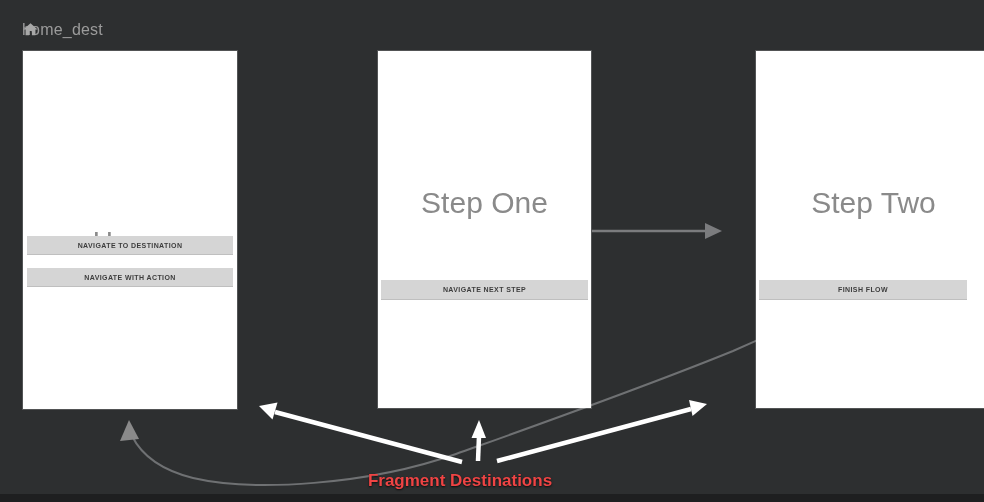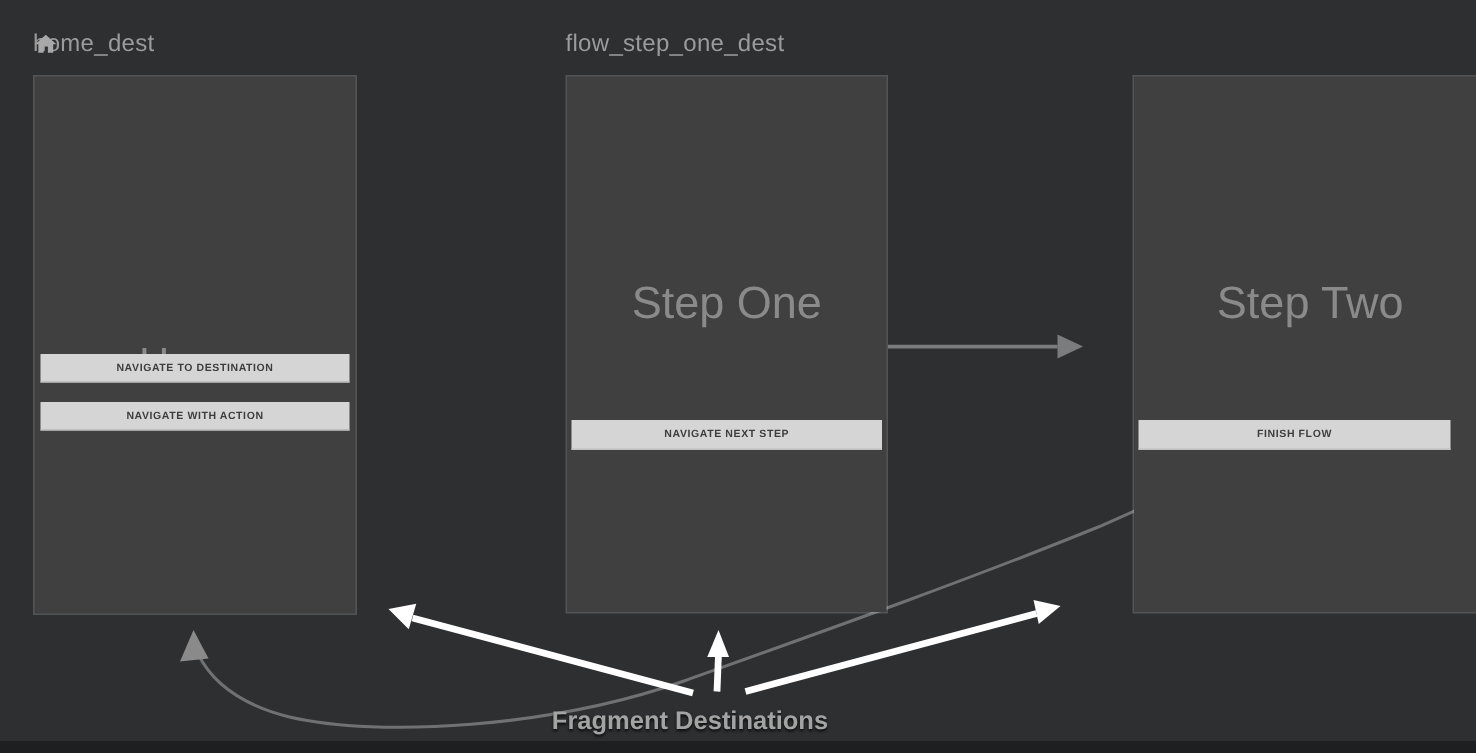--- a/index.html
+++ b/index.html
@@ -8,37 +8,37 @@
     background:#2d2f30;font-family:"Liberation Sans",sans-serif;
   }
   svg{position:absolute;left:0;top:0;}
   #connections{z-index:1;}
   #annotations{z-index:6;}
   .dest-label{
     position:absolute;z-index:3;display:flex;align-items:center;gap:5px;
     color:#9b9b9b;font-size:16px;letter-spacing:.2px;
   }
   .dest-card{
-    position:absolute;z-index:2;background:#404040;
+    position:absolute;z-index:2;background:#ffffff;
     box-shadow:0 0 0 1px rgba(255,255,255,.18);
   }
   .screen-title{
     position:absolute;left:0;width:100%;text-align:center;
     color:#8a8a8a;font-size:28px;line-height:34px;font-weight:400;
   }
   .screen-title.big{font-size:30px;}
   .preview-btn{
     position:absolute;background:#d5d5d5;color:#3d3d3d;
     font-size:7px;font-weight:bold;letter-spacing:.4px;
     display:flex;align-items:center;justify-content:center;
     text-transform:uppercase;border-bottom:1px solid #bfbfbf;
   }
   .annotation-label{
     position:absolute;z-index:7;left:340px;top:471px;width:240px;
-    text-align:center;color:#a3a3a3;font-size:17px;font-weight:bold;
+    text-align:center;color:#ef4444;font-size:17px;font-weight:bold;
     text-shadow:0 1px 2px rgba(0,0,0,.8);
   }
   .bottom-bar{
     position:absolute;z-index:8;left:0;bottom:0;width:100%;height:8px;
     background:#1e1f20;
   }
   .home-ico{width:17px;height:17px;flex:0 0 auto;}
 </style>
 </head>
 <body>
@@ -67,23 +67,20 @@
       <path d="M10 20v-6h4v6h5v-8h3L12 3 2 12h3v8z" fill="#a8a8a8"></path>
     </svg>
     <span>home_dest</span>
   </div>
   <div class="dest-card" style="left:23px;top:51px;width:214px;height:358px;">
     <div class="screen-title" style="top:174px;">Home</div>
     <div class="preview-btn" style="left:4px;top:185px;width:206px;height:18px;">NAVIGATE TO DESTINATION</div>
     <div class="preview-btn" style="left:4px;top:217px;width:206px;height:18px;">NAVIGATE WITH ACTION</div>
   </div>
 
-  <div class="dest-label" style="left:377px;top:21px;">
-    <span>flow_step_one_dest</span>
-  </div>
   <div class="dest-card" style="left:378px;top:51px;width:213px;height:357px;">
     <div class="screen-title big" style="top:135px;">Step One</div>
     <div class="preview-btn" style="left:3px;top:229px;width:207px;height:19px;">NAVIGATE NEXT STEP</div>
   </div>
 
   <div class="dest-card" style="left:756px;top:51px;width:235px;height:357px;">
     <div class="screen-title big" style="top:135px;">Step Two</div>
     <div class="preview-btn" style="left:3px;top:229px;width:208px;height:19px;">FINISH FLOW</div>
   </div>
 

